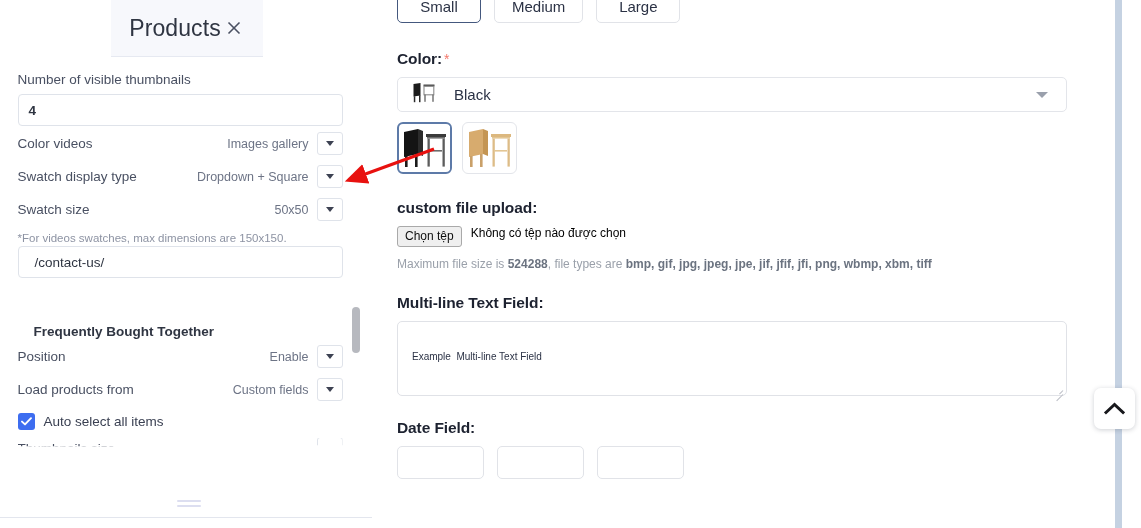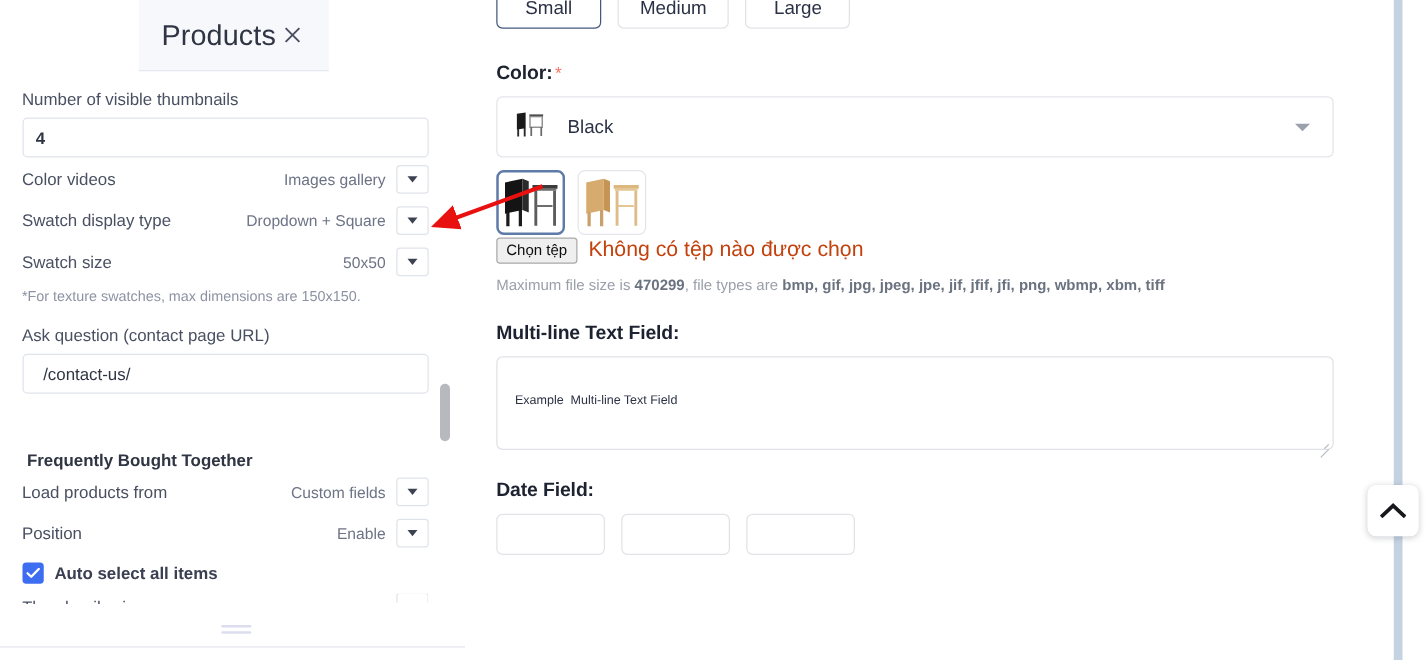--- a/index.html
+++ b/index.html
@@ -77,30 +77,30 @@
     width: 0; height: 0;
     border-left: 4px solid transparent;
     border-right: 4px solid transparent;
     border-top: 5px solid #3d4252;
   }
   .note {
     font-size: 11.5px; color: #8d93a3; margin-top: 6px; line-height: 15px;
   }
   .section-head {
     font-size: 13.5px; color: #2f3542; font-weight: 700;
-    margin: 0 0 2px 4px;
+    margin: 0 0 2px 16px;
   }
   .cbrow { display: flex; align-items: center; height: 28px; margin-top: 2px; }
   .cbox {
     width: 17px; height: 17px; border-radius: 3px;
     background: #3d6df0; display: flex; align-items: center; justify-content: center;
     flex: 0 0 17px; cursor: pointer;
   }
   .cbox svg { display: block; }
-  .cbrow-label { font-size: 13.5px; color: #3a4052; margin-left: 9px; font-weight: bold; }
+  .cbrow-label { font-size: 13.5px; color: #3a4052; margin-left: 9px; }
   .cut-row {
     display: flex; align-items: center; width: 325px; height: 20px;
     margin-top: 3px; overflow: hidden;
   }
   .cut-label {
     font-size: 13.5px; color: #495062; flex: 1;
     white-space: nowrap; clip-path: inset(0 0 62% 0);
   }
   .cut-select {
     width: 26px; height: 23px; border: 1px solid #dfe3ea;
@@ -142,21 +142,21 @@
   }
   .size-btn.sel { border: 1.5px solid #44587e; }
 
   .blk-label {
     font-size: 15.5px; font-weight: 700; color: #1d2230;
     margin: 27px 0 9px 0; letter-spacing: -.1px;
   }
   .req { color: #f4776a; font-weight: 400; margin-left: 2px; font-size: 14px; }
 
   .color-select {
-    position: relative; width: 670px; height: 49px;
+    position: relative; width: 670px; height: 35px;
     border: 1px solid #e3e5ea; border-radius: 5px; background: #fff;
     display: flex; align-items: center; padding: 0 14px; cursor: pointer; text-align: center;
   }
   .color-select .selname {
     font-size: 15px; color: #2b3245; margin-left: 17px;
   }
   .sel-caret {
     position: absolute; right: 18px; top: 50%; transform: translateY(-50%);
     width: 0; height: 0;
     border-left: 6px solid transparent; border-right: 6px solid transparent;
@@ -170,21 +170,21 @@
   }
   .swatch.sel { border: 2px solid #5d7aa8; }
 
   .file-row { display: flex; margin-top: 2px; }
   .file-btn {
     border: 1px solid #a9a9a9; background: #efefef;
     border-radius: 3px; font-size: 12px; color: #0e0e0e;
     padding: 2px 7px; font-family: "Liberation Sans", sans-serif;
     cursor: pointer; line-height: 15px;
   }
-  .file-status { font-size: 17px; color: #c2410c; margin-left: 9px; }
+  .file-status { font-size: 12px; color: #000000; margin-left: 9px; }
   .file-hint { font-size: 12px; color: #9aa0aa; margin-top: 9px; line-height: 16px; }
   .file-hint b { color: #6b7380; font-weight: 700; }
 
   .textarea {
     width: 670px; height: 75px;
     border: 1px solid #e0e2e7; border-radius: 5px;
     background: #fff; padding: 29px 14px;
     font-size: 10px; color: #2b3245;
     font-family: "Liberation Sans", sans-serif;
     resize: none; outline: none; position: relative;
@@ -257,38 +257,37 @@
       </div>
 
       <div class="row">
         <span class="row-label">Swatch size</span>
         <span class="row-value">50x50</span>
         <span class="mini-select">
           <span class="caret"></span>
         </span>
       </div>
 
-      <div class="note">*For texture swatches, max dimensions are 150x150.</div>
-
-      <div class="fld-label" style="margin-top:14px">Ask question (contact page URL)</div>
+      <div class="note">*For videos swatches, max dimensions are 150x150.</div>
+
       <div class="txt-input normal">/contact-us/</div>
 
       <div class="section-head" style="margin-top:46px">Frequently Bought Together</div>
+
+      <div class="row">
+        <span class="row-label">Position</span>
+        <span class="row-value">Enable</span>
+        <span class="mini-select">
+          <span class="caret"></span>
+        </span>
+      </div>
 
       <div class="row">
         <span class="row-label">Load products from</span>
         <span class="row-value">Custom fields</span>
-        <span class="mini-select">
-          <span class="caret"></span>
-        </span>
-      </div>
-
-      <div class="row">
-        <span class="row-label">Position</span>
-        <span class="row-value">Enable</span>
         <span class="mini-select">
           <span class="caret"></span>
         </span>
       </div>
 
       <div class="cbrow">
         <span class="cbox">
           <svg width="11" height="9" viewBox="0 0 11 9" aria-hidden="true">
             <polyline points="1,4.6 4,7.4 10,1.2" fill="none" stroke="#fff" stroke-width="1.9" stroke-linecap="round" stroke-linejoin="round"></polyline>
           </svg>
@@ -364,26 +363,27 @@
           <rect x="15" y="28" width="2.6" height="13" fill="#c9a069"></rect>
           <rect x="26" y="8" width="20" height="3" fill="#dcb87f"></rect>
           <rect x="27" y="11" width="18" height="1.6" fill="#e3c694"></rect>
           <rect x="27.5" y="12.6" width="2.3" height="28" fill="#ddbc87"></rect>
           <rect x="42.5" y="12.6" width="2.3" height="28" fill="#ddbc87"></rect>
           <rect x="29" y="24" width="13" height="1.6" fill="#e3c694"></rect>
         </svg>
       </div>
     </div>
 
+    <div class="blk-label" style="margin-top:25px">custom file upload:</div>
     <div class="file-row">
       <span class="file-btn">Chọn tệp</span>
       <span class="file-status">Không có tệp nào được chọn</span>
     </div>
     <div class="file-hint">
-      <span>Maximum file size is </span><b>470299</b><span>, file types are </span><b>bmp, gif, jpg, jpeg, jpe, jif, jfif, jfi, png, wbmp, xbm, tiff</b>
+      <span>Maximum file size is </span><b>524288</b><span>, file types are </span><b>bmp, gif, jpg, jpeg, jpe, jif, jfif, jfi, png, wbmp, xbm, tiff</b>
     </div>
 
     <div class="blk-label" style="margin-top:22px">Multi-line Text Field:</div>
     <div class="ta-wrap">
       <textarea class="textarea" style="">Example  Multi-line Text Field</textarea>
       <span class="ta-grip">
         <i style="width:9px; bottom:1px;"></i>
         <i style="width:5px; bottom:5px;"></i>
       </span>
     </div>

